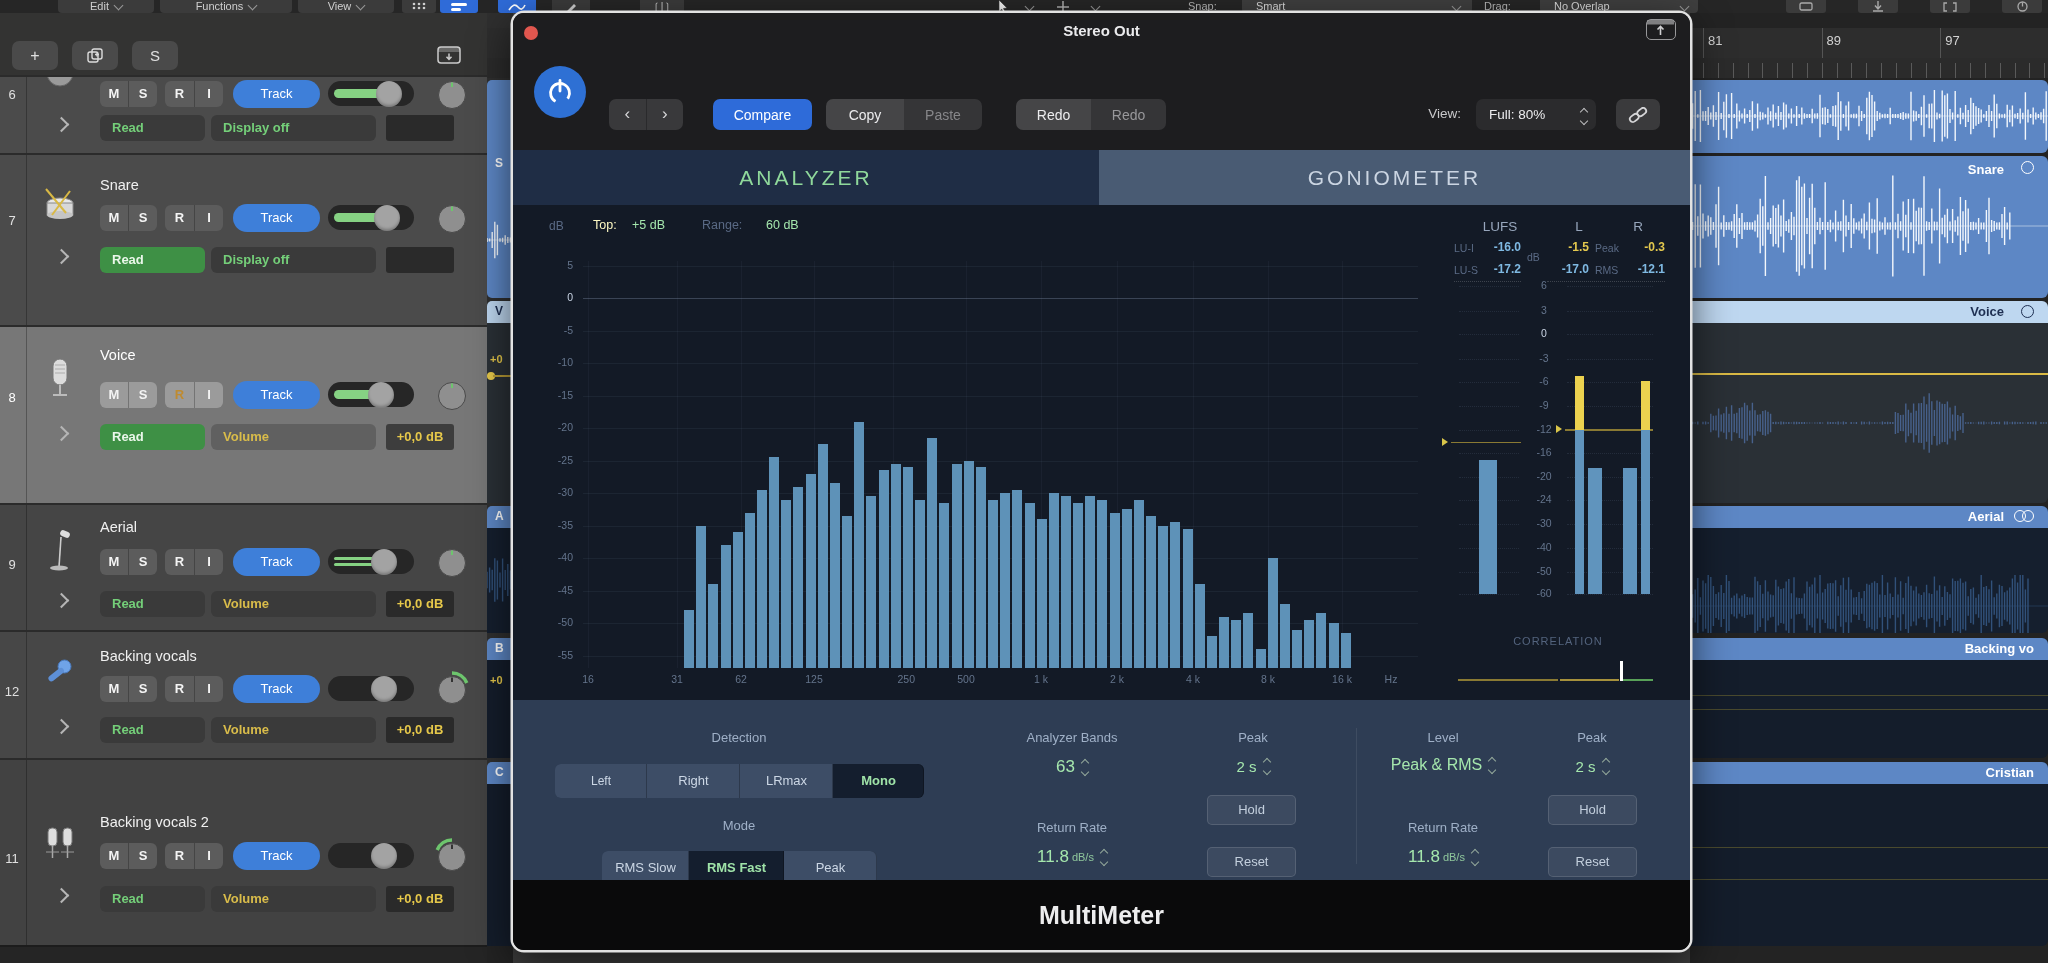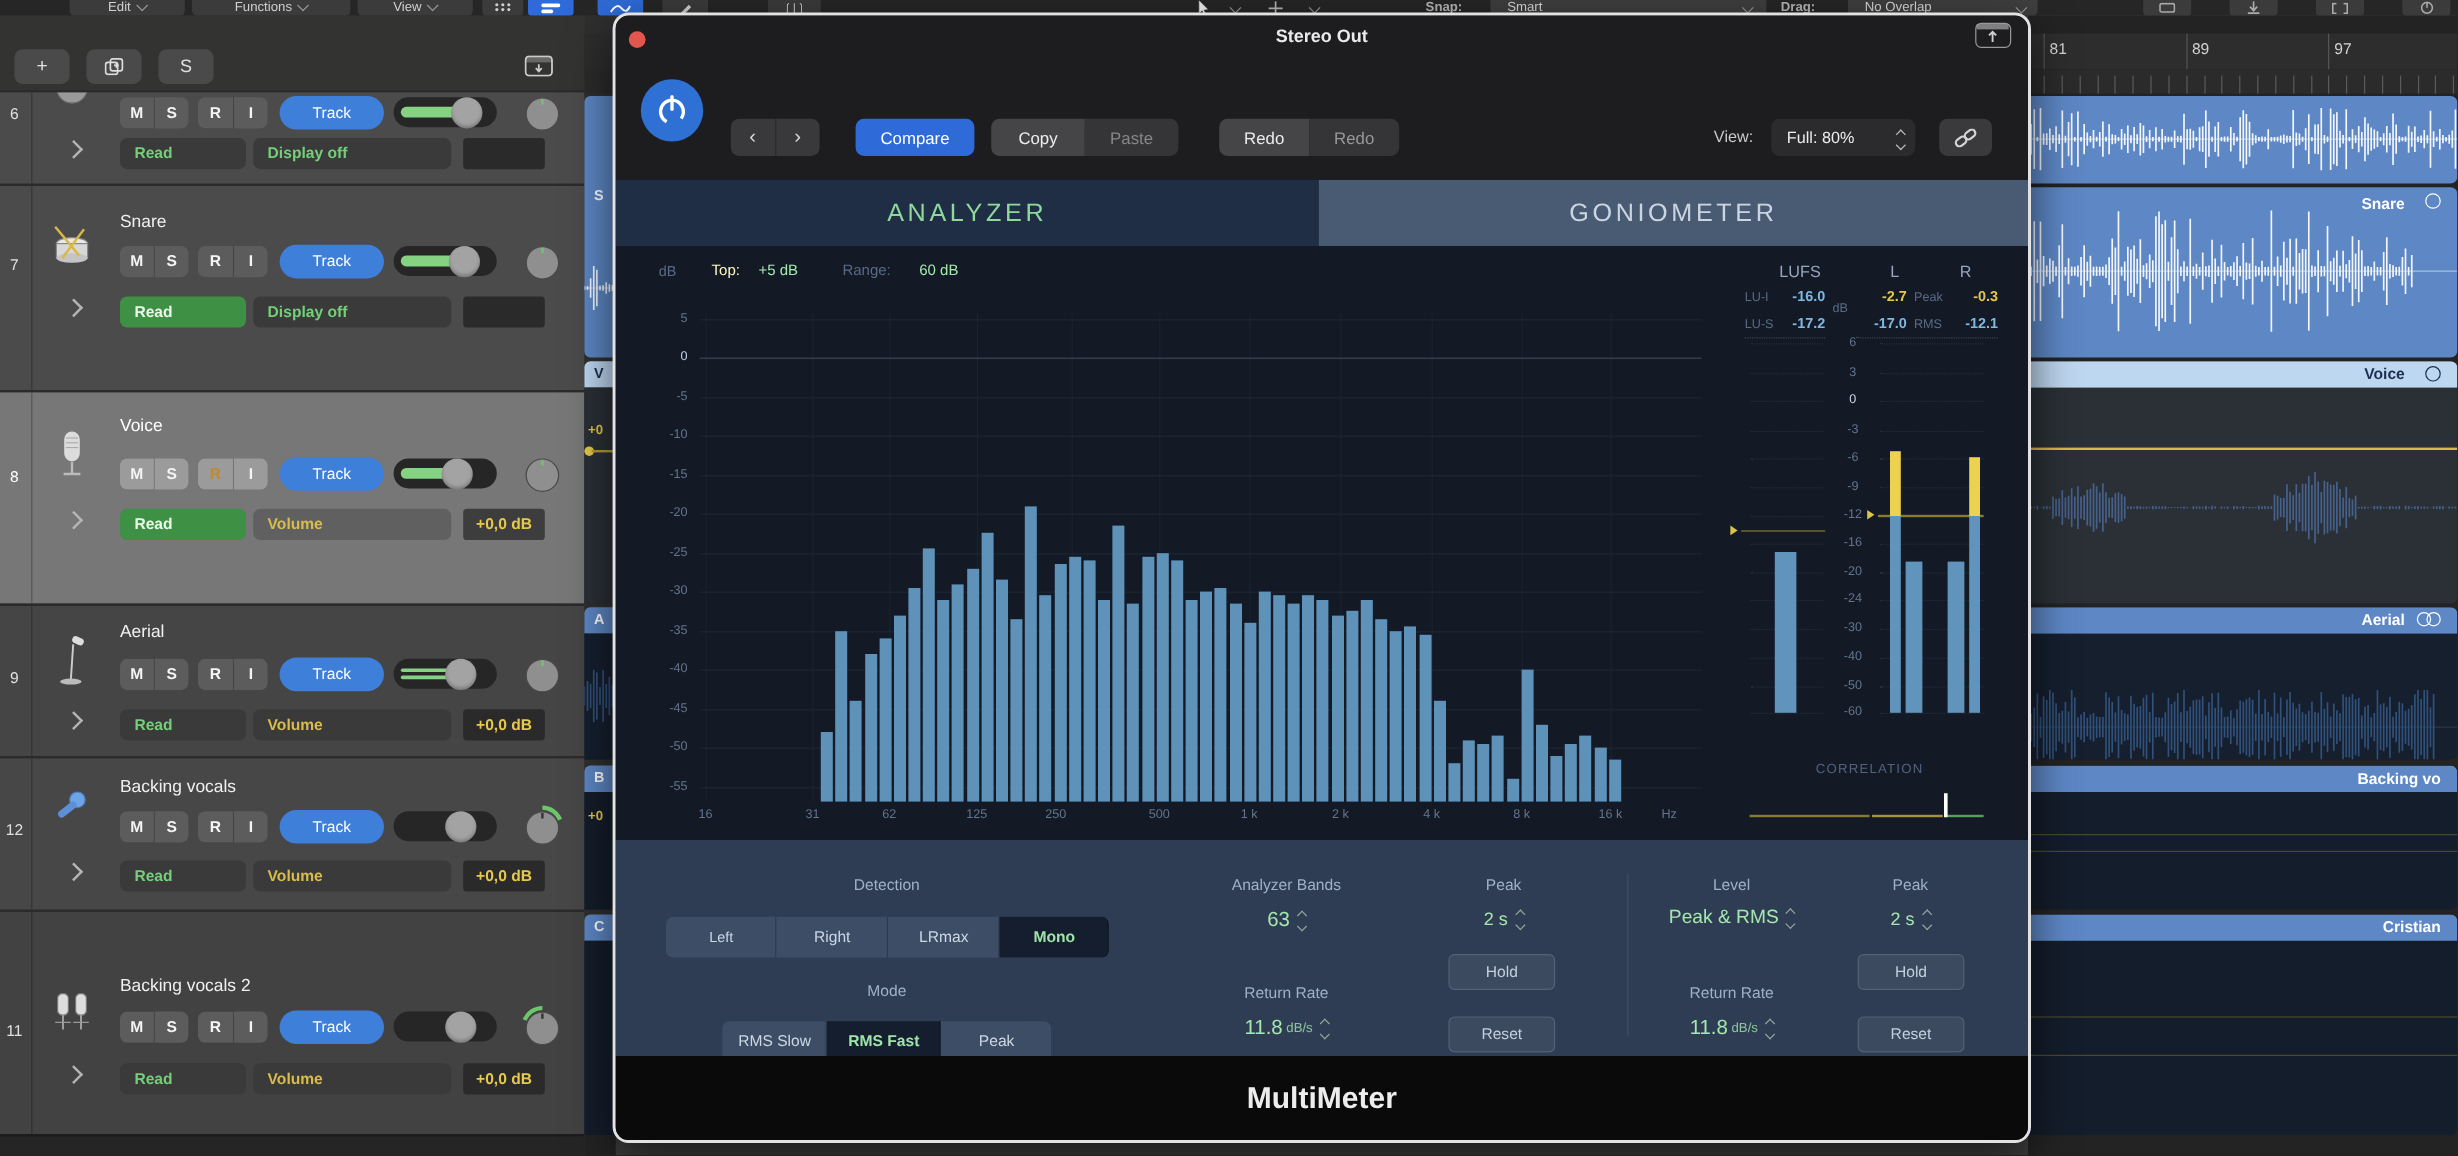--- a/index.html
+++ b/index.html
@@ -2,21 +2,21 @@
 <html><head>
 <meta charset="utf-8">
 <style>
   html,body{margin:0;padding:0;background:#1a1a1a;}
   #app{position:relative;width:2048px;height:963px;overflow:hidden;background:#3e3e3e;
        font-family:"Liberation Sans",sans-serif;color:#ddd;}
   
   #menubar{position:absolute;left:0;top:0;width:2048px;height:13px;background:#262626;z-index:3;}
   .mbtn{position:absolute;top:0;height:13px;background:#3b3b3b;border-radius:0 0 4px 4px;color:#cfcfcf;
         font-size:11px;line-height:13px;text-align:center;}
-  .mtxt{position:absolute;top:0;font-size:11px;line-height:13px;color:#b8b8b8;font-weight:bold;}
+  .mtxt{position:absolute;top:0;font-size:11px;line-height:13px;color:#b8b8b8;}
   .ticon{position:absolute;top:0;height:13px;border-radius:0 0 3px 3px;display:flex;align-items:center;justify-content:center;}
   .chv{display:inline-block;width:6px;height:6px;border-right:1.5px solid #989898;border-bottom:1.5px solid #989898;
        transform:rotate(45deg);vertical-align:middle;margin-left:6px;margin-bottom:3px;}
   
   #trackpanel{position:absolute;left:0;top:13px;width:487px;height:950px;background:#3e3e3e;}
   #theader{position:absolute;left:0;top:0;width:487px;height:62px;background:#333332;border-bottom:1px solid #272727;}
   .hbtn2{position:absolute;top:28px;height:29px;background:#4a4a4a;border-radius:7px;color:#e0e0e0;
          display:flex;align-items:center;justify-content:center;font-size:16px;}
   
   #plugin{position:absolute;left:513px;top:13px;width:1177px;height:937px;z-index:10;border-radius:11px;
@@ -522,21 +522,21 @@
         <div style="position: absolute; left: 18px; top: 443.5px; width: 42px; text-align: right; font-size: 10.5px; color: rgb(100, 116, 140);">-55</div>
         <div style="position: absolute; left: 75px; top: 56px; width: 1px; height: 407px; background: rgba(160, 180, 210, 0.05);"></div>
         <div style="position: absolute; left: 53px; top: 468px; width: 44px; text-align: center; font-size: 10.5px; color: rgb(100, 116, 140);">16</div>
         <div style="position: absolute; left: 164px; top: 56px; width: 1px; height: 407px; background: rgba(160, 180, 210, 0.05);"></div>
         <div style="position: absolute; left: 142px; top: 468px; width: 44px; text-align: center; font-size: 10.5px; color: rgb(100, 116, 140);">31</div>
         <div style="position: absolute; left: 228px; top: 56px; width: 1px; height: 407px; background: rgba(160, 180, 210, 0.05);"></div>
         <div style="position: absolute; left: 206px; top: 468px; width: 44px; text-align: center; font-size: 10.5px; color: rgb(100, 116, 140);">62</div>
         <div style="position: absolute; left: 301px; top: 56px; width: 1px; height: 407px; background: rgba(160, 180, 210, 0.05);"></div>
         <div style="position: absolute; left: 279px; top: 468px; width: 44px; text-align: center; font-size: 10.5px; color: rgb(100, 116, 140);">125</div>
         <div style="position: absolute; left: 380px; top: 56px; width: 1px; height: 407px; background: rgba(160, 180, 210, 0.05);"></div>
-        <div style="position: absolute; left: 358px; top: 468px; width: 44px; text-align: left; font-size: 10.5px; color: rgb(100, 116, 140);">250</div>
+        <div style="position: absolute; left: 358px; top: 468px; width: 44px; text-align: right; font-size: 10.5px; color: rgb(100, 116, 140);">250</div>
         <div style="position: absolute; left: 453px; top: 56px; width: 1px; height: 407px; background: rgba(160, 180, 210, 0.05);"></div>
         <div style="position: absolute; left: 431px; top: 468px; width: 44px; text-align: center; font-size: 10.5px; color: rgb(100, 116, 140);">500</div>
         <div style="position: absolute; left: 528px; top: 56px; width: 1px; height: 407px; background: rgba(160, 180, 210, 0.05);"></div>
         <div style="position: absolute; left: 506px; top: 468px; width: 44px; text-align: center; font-size: 10.5px; color: rgb(100, 116, 140);">1 k</div>
         <div style="position: absolute; left: 604px; top: 56px; width: 1px; height: 407px; background: rgba(160, 180, 210, 0.05);"></div>
         <div style="position: absolute; left: 582px; top: 468px; width: 44px; text-align: center; font-size: 10.5px; color: rgb(100, 116, 140);">2 k</div>
         <div style="position: absolute; left: 680px; top: 56px; width: 1px; height: 407px; background: rgba(160, 180, 210, 0.05);"></div>
         <div style="position: absolute; left: 658px; top: 468px; width: 44px; text-align: center; font-size: 10.5px; color: rgb(100, 116, 140);">4 k</div>
         <div style="position: absolute; left: 755px; top: 56px; width: 1px; height: 407px; background: rgba(160, 180, 210, 0.05);"></div>
         <div style="position: absolute; left: 733px; top: 468px; width: 44px; text-align: center; font-size: 10.5px; color: rgb(100, 116, 140);">8 k</div>
@@ -597,21 +597,21 @@
         <div style="position: absolute; left: 791.2px; top: 414.8px; width: 10px; height: 48.3px; background: rgb(94, 146, 184);"></div>
         <div style="position: absolute; left: 803.3px; top: 408.3px; width: 10px; height: 54.8px; background: rgb(94, 146, 184);"></div>
         <div style="position: absolute; left: 815.5px; top: 418px; width: 10px; height: 45px; background: rgb(94, 146, 184);"></div>
         <div style="position: absolute; left: 827.6px; top: 427.8px; width: 10px; height: 35.3px; background: rgb(94, 146, 184);"></div>
         <div style="position: absolute; left: 957px; top: 14px; width: 60px; text-align: center; font-size: 13.5px; color: rgb(151, 166, 188);">LUFS</div>
         <div style="position: absolute; left: 1046px; top: 14px; width: 40px; text-align: center; font-size: 13.5px; color: rgb(151, 166, 188);">L</div>
         <div style="position: absolute; left: 1105px; top: 14px; width: 40px; text-align: center; font-size: 13.5px; color: rgb(151, 166, 188);">R</div>
         <div style="position: absolute; left: 941px; top: 37px; font-size: 10.5px; color: rgb(90, 106, 133);">LU-I</div>
         <div style="position: absolute; left: 964px; top: 35px; width: 44px; text-align: right; font-size: 12px; font-weight: bold; color: rgb(127, 185, 226);">-16.0</div>
         <div style="position: absolute; left: 1014px; top: 46px; font-size: 10.5px; color: rgb(90, 106, 133);">dB</div>
-        <div style="position: absolute; left: 1034px; top: 35px; width: 42px; text-align: right; font-size: 12px; font-weight: bold; color: rgb(227, 200, 78);">-2.7</div>
+        <div style="position: absolute; left: 1034px; top: 35px; width: 42px; text-align: right; font-size: 12px; font-weight: bold; color: rgb(227, 200, 78);">-1.5</div>
         <div style="position: absolute; left: 1082px; top: 37px; font-size: 10.5px; color: rgb(90, 106, 133);">Peak</div>
         <div style="position: absolute; left: 1114px; top: 35px; width: 38px; text-align: right; font-size: 12px; font-weight: bold; color: rgb(227, 200, 78);">-0.3</div>
         <div style="position: absolute; left: 941px; top: 59px; font-size: 10.5px; color: rgb(90, 106, 133);">LU-S</div>
         <div style="position: absolute; left: 964px; top: 57px; width: 44px; text-align: right; font-size: 12px; font-weight: bold; color: rgb(127, 185, 226);">-17.2</div>
         <div style="position: absolute; left: 1034px; top: 57px; width: 42px; text-align: right; font-size: 12px; font-weight: bold; color: rgb(127, 185, 226);">-17.0</div>
         <div style="position: absolute; left: 1082px; top: 59px; font-size: 10.5px; color: rgb(90, 106, 133);">RMS</div>
         <div style="position: absolute; left: 1114px; top: 57px; width: 38px; text-align: right; font-size: 12px; font-weight: bold; color: rgb(127, 185, 226);">-12.1</div>
         <div style="position: absolute; left: 941px; top: 76px; width: 67px; height: 0px; border-top: 1px dotted rgba(255, 255, 255, 0.18);"></div>
         <div style="position: absolute; left: 1034px; top: 76px; width: 118px; height: 0px; border-top: 1px dotted rgba(255, 255, 255, 0.18);"></div>
         <div style="position: absolute; left: 1009px; top: 74px; width: 44px; text-align: center; font-size: 10.5px; color: rgb(100, 116, 140);">6</div>

